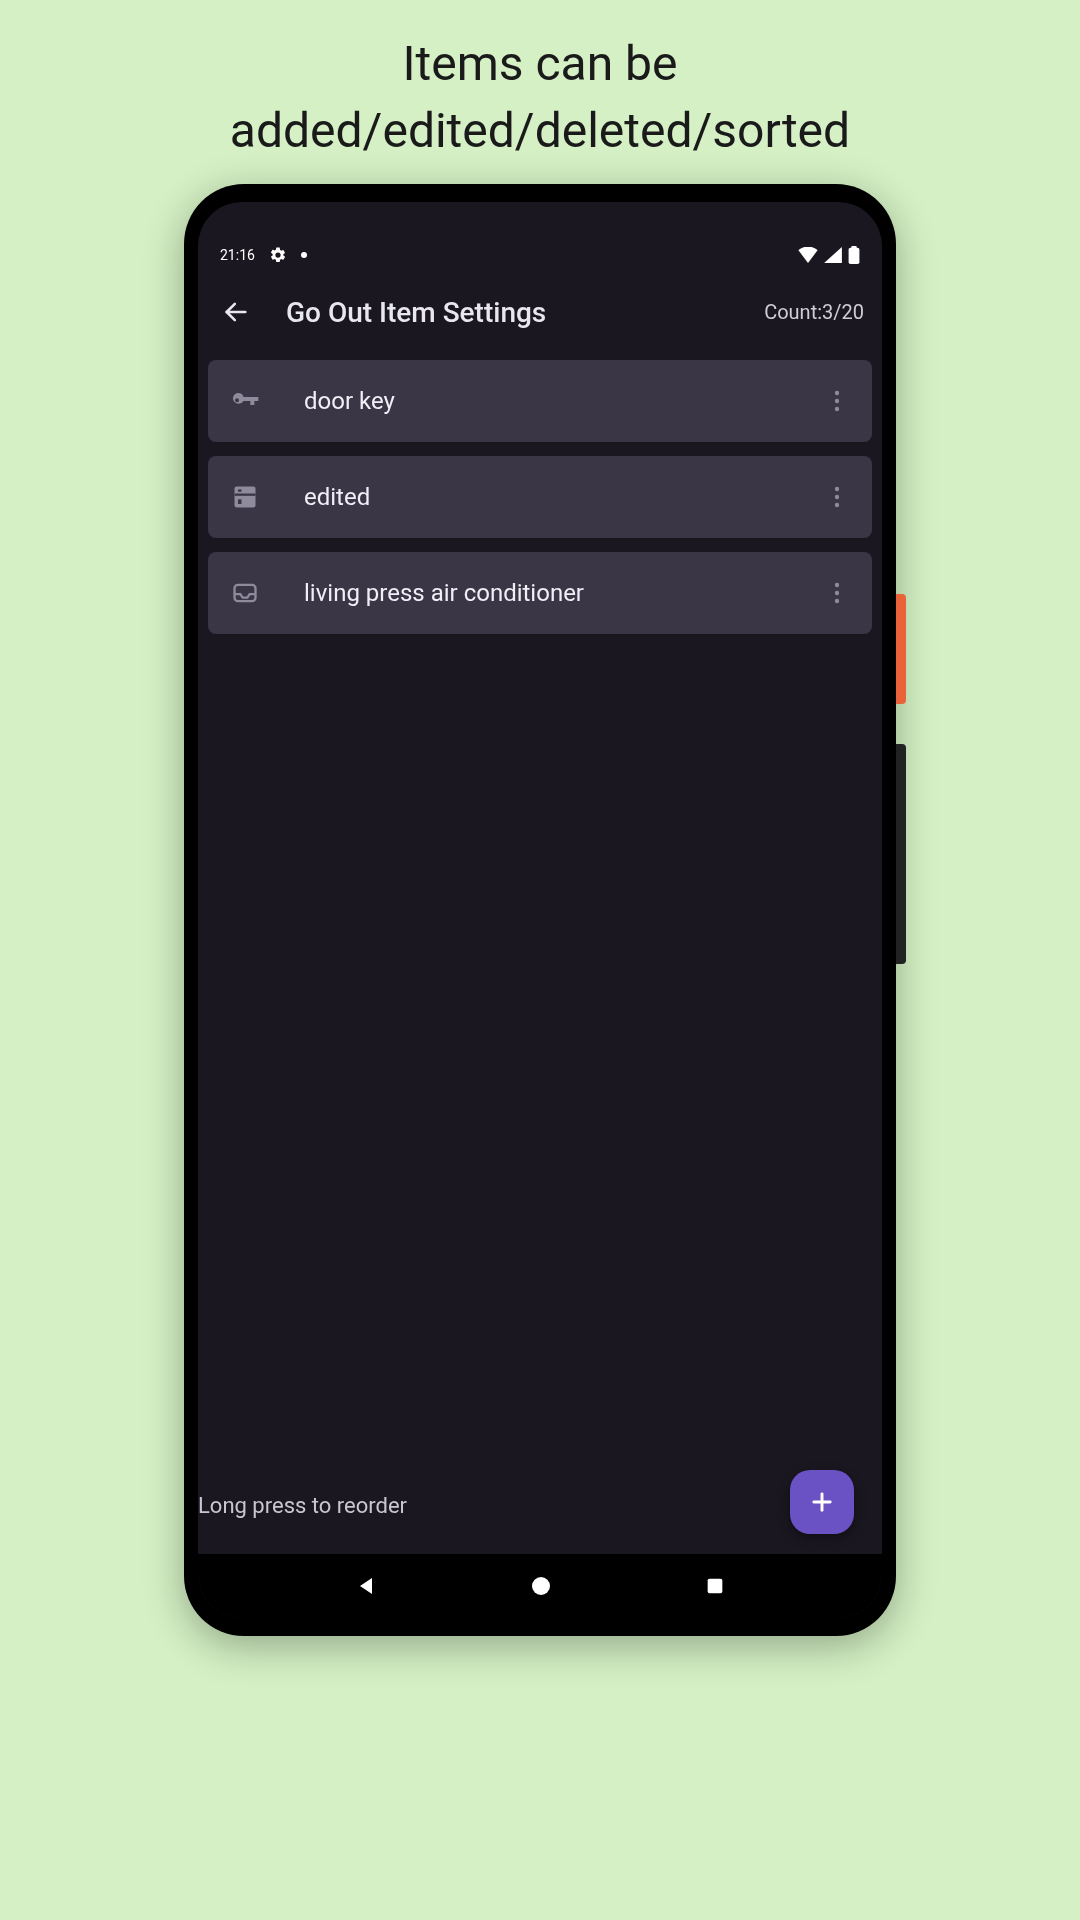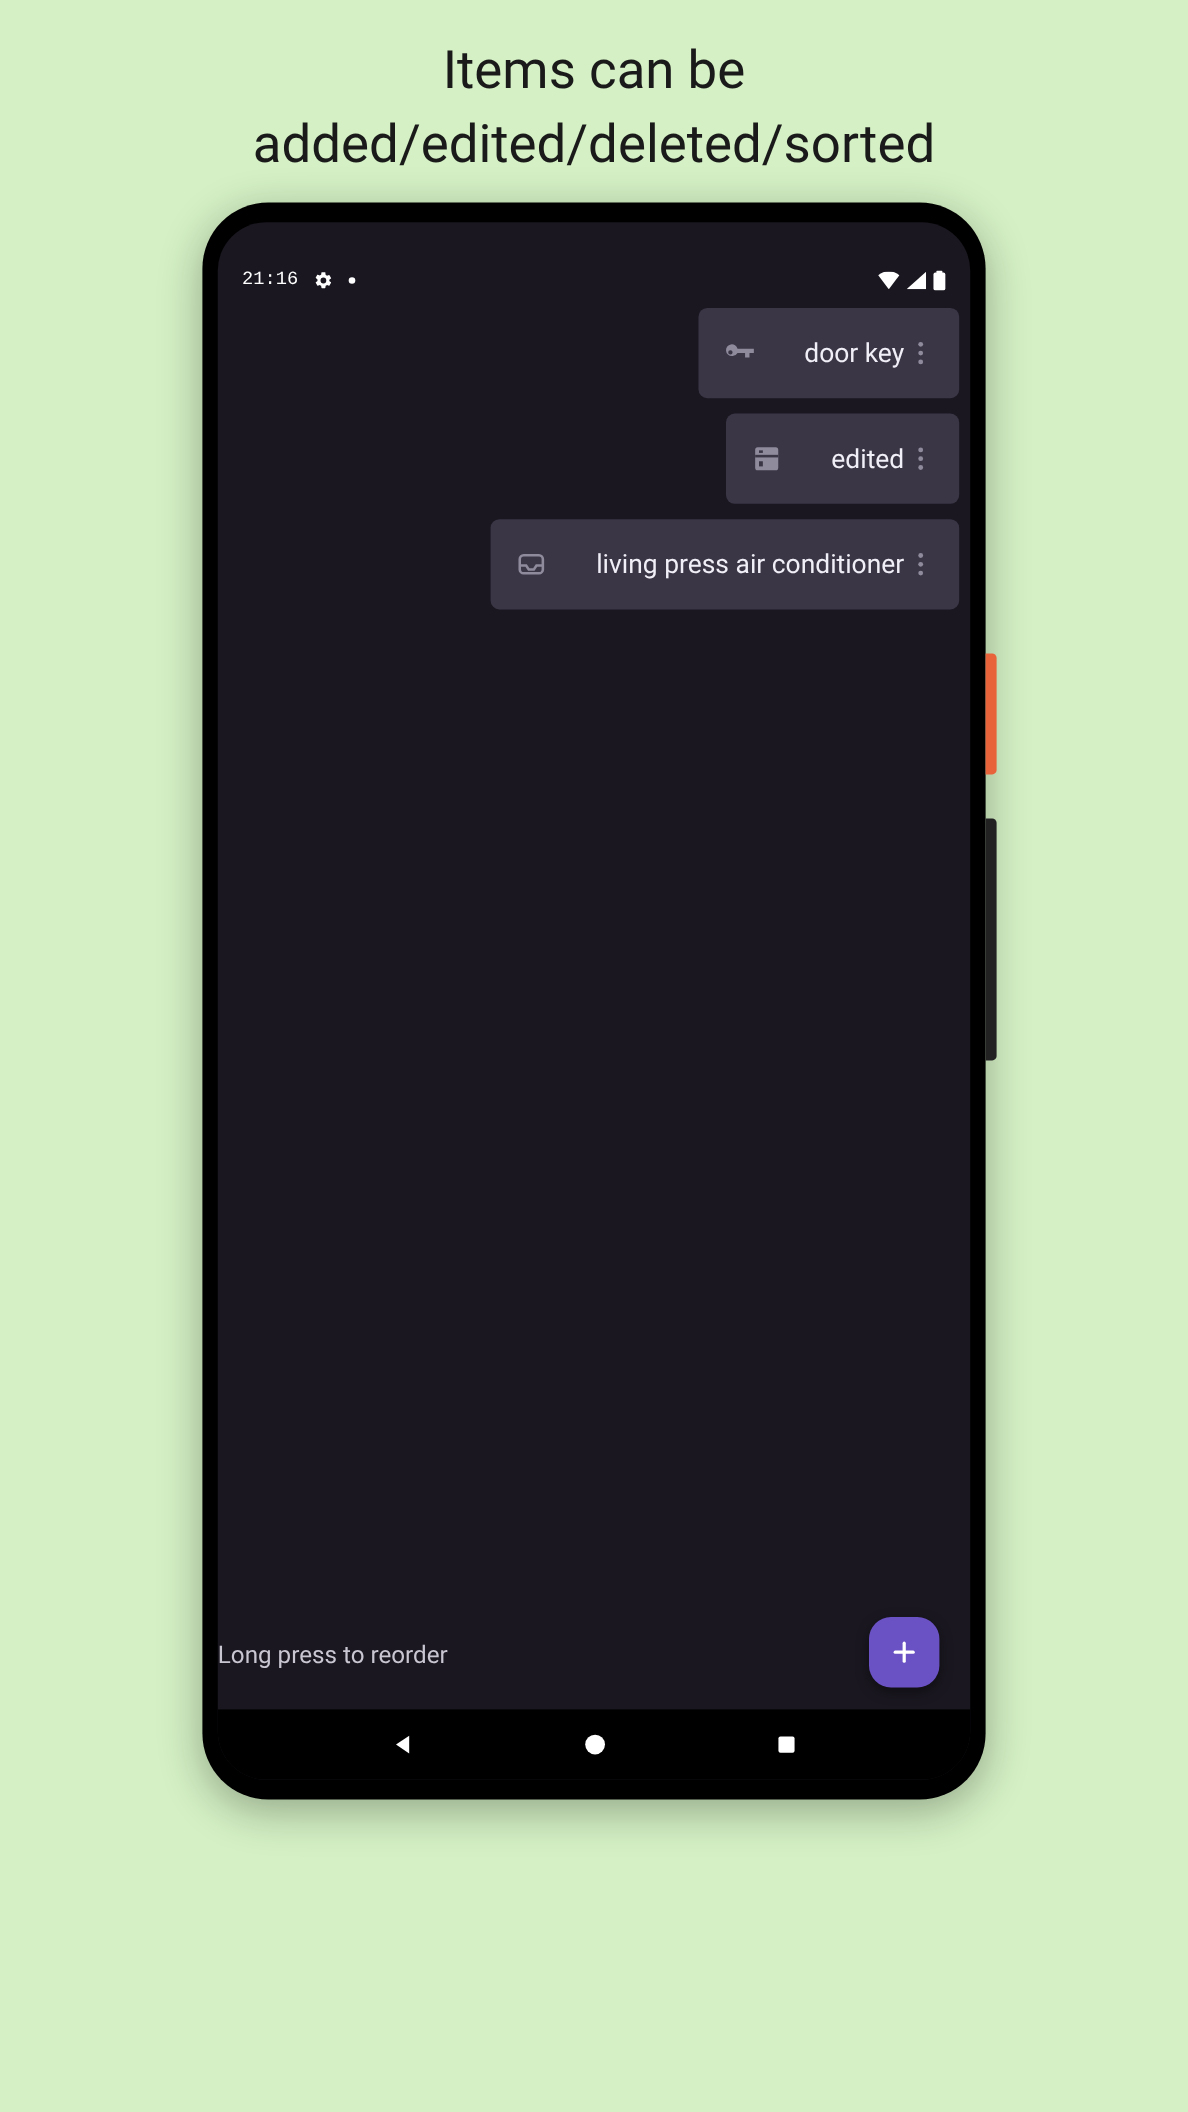--- a/index.html
+++ b/index.html
@@ -71,22 +71,21 @@
     flex-direction: column;
     position: relative;
   }
   .status-bar {
     height: 70px;
     display: flex;
     align-items: flex-end;
     justify-content: space-between;
     padding: 0 22px 8px 22px;
     color: #fff;
-    font-size: 17px;
-    font-family: Liberation Mono, monospace;
+    font-size: 14px;
   }
   .status-left { display: flex; align-items: center; gap: 14px; }
   .status-right { display: flex; align-items: center; gap: 6px; }
   .status-dot { width: 6px; height: 6px; background: #fff; border-radius: 50%; }
   .app-bar {
     height: 80px;
     display: flex;
     align-items: center;
     padding: 0 18px;
     color: #e8e6ef;
@@ -105,21 +104,20 @@
   .count-text {
     font-size: 20px;
     color: #d0cdd9;
   }
   .list-area {
     flex: 1;
     padding: 8px 10px;
     display: flex;
     flex-direction: column;
     gap: 14px;
-    align-items: flex-end;
   }
   .list-row {
     background: #3b3646;
     border-radius: 8px;
     height: 82px;
     display: flex;
     align-items: center;
     padding: 0 20px;
   }
   .row-icon {
@@ -207,20 +205,30 @@
         </span>
         <span>
           <svg width="12" height="18" viewBox="0 0 12 20" fill="#fff">
               <rect x="0" y="2" width="12" height="18" rx="2"></rect>
               <rect x="3" y="0" width="6" height="3" rx="1"></rect>
             </svg>
         </span>
       </div>
     </div>
 
+    <div class="app-bar">
+      <div class="back-arrow">
+        <svg width="28" height="28" viewBox="0 0 24 24" fill="none" stroke="#e8e6ef" stroke-width="2.2" stroke-linecap="round" stroke-linejoin="round">
+            <line x1="20" y1="12" x2="4" y2="12"></line>
+            <polyline points="11 5 4 12 11 19"></polyline>
+          </svg>
+      </div>
+      <div class="app-title">Go Out Item Settings</div>
+      <div class="count-text">Count:3/20</div>
+    </div>
 
     <div class="list-area">
 
       <div class="list-row">
         <div class="row-icon">
           <svg width="32" height="32" viewBox="0 0 24 24" fill="#8f8a9c">
               <path d="M7 14a4 4 0 1 1 3.87-5H22v3h-3v3h-3v-3h-5.13A4 4 0 0 1 7 14zm-1-4a1.5 1.5 0 1 0 0 3 1.5 1.5 0 0 0 0-3z"></path>
             </svg>
         </div>
         <div class="row-label">door key</div>

